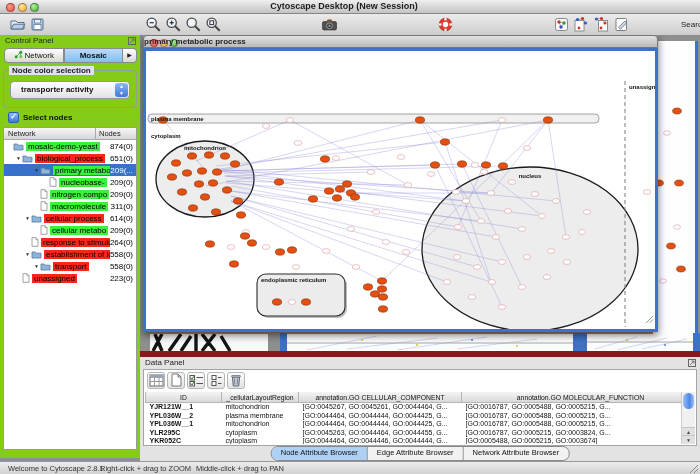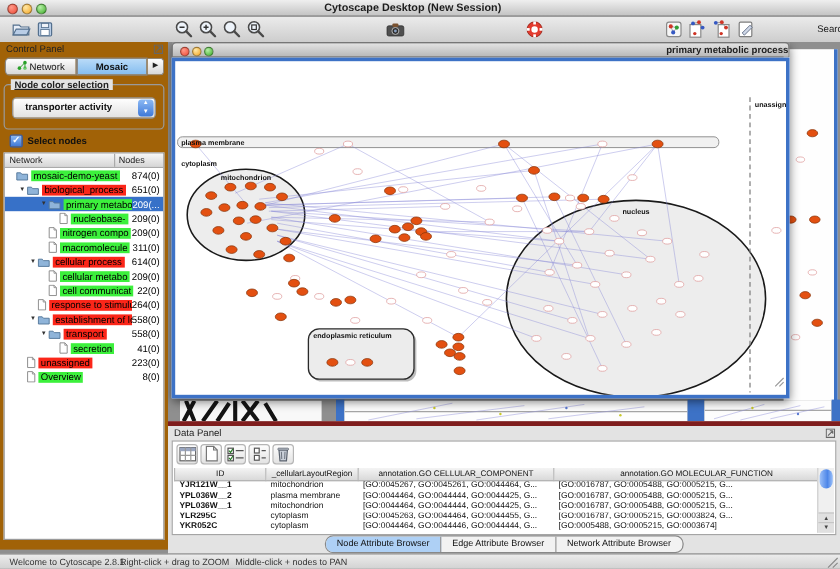--- a/index.html
+++ b/index.html
@@ -23,35 +23,35 @@
   .tb-btn svg{display:block;}
   .tb-sep{width:1px;height:13px;background:#a5a5a5;margin-left:8px;}
   .search-wrap{display:flex;align-items:center;margin-left:9px;}
   .search-label{font-size:8px;color:#222;margin-right:3px;}
   .search-input{width:62px;height:10px;border:1px solid #979797;border-radius:6px;
     font-size:7px;padding:0 4px;background:#fff;}
   .search-dd{width:13px;height:12px;margin-left:1px;border:1px solid #979797;border-radius:3px;
     background:linear-gradient(#fdfdfd,#d8d8d8);font-size:5px;line-height:11px;text-align:center;color:#333;padding:0;}
   
   .control-panel{position:absolute;top:35px;left:0;width:140px;bottom:16px;
-    background:#a16207;border-right:5px solid #701a75;}
+    background:#84cc16;border-right:5px solid #701a75;}
   .panel-header{position:relative;height:11px;font-size:8px;color:#222;padding:1px 5px 0;}
   .float-icon{position:absolute;right:4px;top:2px;}
   .cp-tabs{position:absolute;top:13px;left:4px;right:3px;height:15px;display:flex;}
   .cp-tab{flex:1;display:flex;align-items:center;justify-content:center;gap:2px;
     border:1px solid #8a8a8a;background:linear-gradient(#fefefe,#d7d7d7);
     font-size:8px;color:#111;}
   .cp-tab:first-child{border-radius:4px 0 0 4px;}
   .cp-tab.selected{background:linear-gradient(#badbf8,#85bdef);font-weight:bold;}
   .cp-tab-arrow{width:13px;border:1px solid #8a8a8a;border-left:none;border-radius:0 4px 4px 0;
     background:linear-gradient(#fefefe,#d7d7d7);font-size:6px;line-height:13px;text-align:center;color:#222;}
   .groupbox{position:absolute;top:35px;left:3px;right:3px;height:36px;
     border:1px solid #9a9a9a;border-radius:4px;}
   .groupbox-legend{position:absolute;top:-5px;left:5px;background:#e3e3e3;padding:0 3px;
-    font-size:8px;font-weight:bold;color:#222;text-decoration:underline;}
+    font-size:8px;font-weight:bold;color:#222;}
   .dropdown{position:absolute;left:6px;right:6px;top:10px;height:16px;border:1px solid #979797;
     border-radius:4px;background:linear-gradient(#ffffff,#e2e2e2);
     font-size:8px;font-weight:bold;color:#111;line-height:15px;padding-left:10px;}
   .dd-stepper{position:absolute;right:1px;top:1px;bottom:1px;width:13px;border-radius:3px;
     background:linear-gradient(#8cb9f4,#3f79d8);color:#fff;text-align:center;}
   .dd-stepper div{font-size:5px;line-height:6.5px;}
   .checkbox-row{position:absolute;top:77px;left:8px;display:flex;align-items:center;gap:4px;
     font-size:8px;font-weight:bold;color:#111;}
   .checkbox{width:9px;height:9px;border:1px solid #2a5bb8;border-radius:2px;
     background:linear-gradient(#8cb9f4,#3f79d8);color:#fff;font-size:8px;line-height:8px;text-align:center;}
@@ -76,28 +76,28 @@
     border-right:3px solid var(--frame-blue);}
   .ov-window{position:absolute;left:10px;bottom:0;width:118px;height:17px;background:#f8f8f8;overflow:hidden;}
   .vblue{position:absolute;bottom:0;height:18px;background:var(--frame-blue);}
   .bg-win{position:absolute;bottom:0;height:17px;background:#fdfdfd;overflow:hidden;}
   .net-window{position:absolute;left:3px;top:0;width:515px;height:297px;
     box-shadow:0 3px 8px rgba(0,0,0,.55);}
   .nw-titlebar{position:relative;height:13px;background:linear-gradient(#e3e3e3,#b9b9b9);
     border:1px solid #767676;border-radius:4px 4px 0 0;box-sizing:border-box;}
   .nw-titlebar .tl{top:3px;width:6px;height:6px;}
   .nw-titlebar .tl.red{left:6px;} .nw-titlebar .tl.yel{left:16px;} .nw-titlebar .tl.grn{left:26px;}
-  .nw-title{position:absolute;left:0;right:0;text-align:right;font-size:8px;font-weight:bold;
+  .nw-title{position:absolute;left:0;right:0;text-align:left;font-size:8px;font-weight:bold;
     color:#222;line-height:12px;}
   .nw-content{position:absolute;top:13px;left:0;right:0;bottom:0;background:#fff;
     border:3px solid var(--frame-blue);box-sizing:border-box;}
   .resize-grip{position:absolute;right:1px;bottom:1px;}
   
   .data-panel{position:absolute;left:140px;right:0;top:351px;bottom:12px;background:#e3e3e3;
-    border-top:4px solid #7f1d1d;}
+    border-top:6px solid #7f1d1d;}
   .dp-body{position:absolute;top:12px;left:3px;right:3px;bottom:16px;background:#fff;
     border:1px solid #a5a5a5;}
   .dp-toolbar{display:flex;align-items:center;height:20px;padding-left:3px;gap:2px;}
   .dp-btn{width:18px;height:17px;border:1px solid #b5b5b5;border-radius:3px;
     background:linear-gradient(#fdfdfd,#e3e3e3);padding:0;}
   .dp-btn svg{display:block;margin:auto;}
   .dp-table{position:absolute;top:22px;left:1px;right:15px;bottom:1px;overflow:hidden;
     font-size:7px;color:#111;}
   .dp-table table{border-collapse:collapse;table-layout:fixed;width:100%;}
   .dp-table th{height:10px;font-weight:normal;font-size:6.8px;
@@ -358,93 +358,60 @@
             <span class="ticon">
               <svg width="8" height="10" viewBox="0 0 8 10">
                 <path d="M1,0.7 h4 l2,2 v6.6 h-6 z" fill="#fff" stroke="#8a8a8a" stroke-width="0.8"></path>
                 <path d="M5,0.7 v2 h2" fill="none" stroke="#8a8a8a" stroke-width="0.7"></path>
               </svg>
             </span>
             <span class="tlabel green">cellular metabo</span>
             <span class="tcount">209(0)</span>
           </div>
           <div class="trow">
-            <span class="twisty" style="margin-left: 29px;"></span>
+            <span class="twisty" style="margin-left: 20px;"></span>
             <span class="ticon">
               <svg width="8" height="10" viewBox="0 0 8 10">
                 <path d="M1,0.7 h4 l2,2 v6.6 h-6 z" fill="#fff" stroke="#8a8a8a" stroke-width="0.8"></path>
                 <path d="M5,0.7 v2 h2" fill="none" stroke="#8a8a8a" stroke-width="0.7"></path>
               </svg>
             </span>
-            <span class="tlabel green">cell communicat</span>
-            <span class="tcount">22(0)</span>
-          </div>
-          <div class="trow">
-            <span class="twisty" style="margin-left: 20px;"></span>
+            <span class="tlabel red">response to stimulu</span>
+            <span class="tcount">264(0)</span>
+          </div>
+          <div class="trow">
+            <span class="twisty" style="margin-left: 20px;">▼</span>
+            <span class="ticon">
+              <svg width="11" height="9" viewBox="0 0 11 9">
+                <path d="M1,2 h3.2 l1,1.2 H10 V8 H1 z" fill="#8fb4d9" stroke="#56799c" stroke-width="0.8"></path>
+              </svg>
+            </span>
+            <span class="tlabel red">establishment of lo</span>
+            <span class="tcount">558(0)</span>
+          </div>
+          <div class="trow">
+            <span class="twisty" style="margin-left: 29px;">▼</span>
+            <span class="ticon">
+              <svg width="11" height="9" viewBox="0 0 11 9">
+                <path d="M1,2 h3.2 l1,1.2 H10 V8 H1 z" fill="#8fb4d9" stroke="#56799c" stroke-width="0.8"></path>
+              </svg>
+            </span>
+            <span class="tlabel red">transport</span>
+            <span class="tcount">558(0)</span>
+          </div>
+          <div class="trow">
+            <span class="twisty" style="margin-left: 11px;"></span>
             <span class="ticon">
               <svg width="8" height="10" viewBox="0 0 8 10">
                 <path d="M1,0.7 h4 l2,2 v6.6 h-6 z" fill="#fff" stroke="#8a8a8a" stroke-width="0.8"></path>
                 <path d="M5,0.7 v2 h2" fill="none" stroke="#8a8a8a" stroke-width="0.7"></path>
               </svg>
             </span>
-            <span class="tlabel red">response to stimulu</span>
-            <span class="tcount">264(0)</span>
-          </div>
-          <div class="trow">
-            <span class="twisty" style="margin-left: 20px;">▼</span>
-            <span class="ticon">
-              <svg width="11" height="9" viewBox="0 0 11 9">
-                <path d="M1,2 h3.2 l1,1.2 H10 V8 H1 z" fill="#8fb4d9" stroke="#56799c" stroke-width="0.8"></path>
-              </svg>
-            </span>
-            <span class="tlabel red">establishment of lo</span>
-            <span class="tcount">558(0)</span>
-          </div>
-          <div class="trow">
-            <span class="twisty" style="margin-left: 29px;">▼</span>
-            <span class="ticon">
-              <svg width="11" height="9" viewBox="0 0 11 9">
-                <path d="M1,2 h3.2 l1,1.2 H10 V8 H1 z" fill="#8fb4d9" stroke="#56799c" stroke-width="0.8"></path>
-              </svg>
-            </span>
-            <span class="tlabel red">transport</span>
-            <span class="tcount">558(0)</span>
-          </div>
-          <div class="trow">
-            <span class="twisty" style="margin-left: 38px;"></span>
-            <span class="ticon">
-              <svg width="8" height="10" viewBox="0 0 8 10">
-                <path d="M1,0.7 h4 l2,2 v6.6 h-6 z" fill="#fff" stroke="#8a8a8a" stroke-width="0.8"></path>
-                <path d="M5,0.7 v2 h2" fill="none" stroke="#8a8a8a" stroke-width="0.7"></path>
-              </svg>
-            </span>
-            <span class="tlabel green">secretion</span>
-            <span class="tcount">41(0)</span>
-          </div>
-          <div class="trow">
-            <span class="twisty" style="margin-left: 11px;"></span>
-            <span class="ticon">
-              <svg width="8" height="10" viewBox="0 0 8 10">
-                <path d="M1,0.7 h4 l2,2 v6.6 h-6 z" fill="#fff" stroke="#8a8a8a" stroke-width="0.8"></path>
-                <path d="M5,0.7 v2 h2" fill="none" stroke="#8a8a8a" stroke-width="0.7"></path>
-              </svg>
-            </span>
             <span class="tlabel red">unassigned</span>
             <span class="tcount">223(0)</span>
-          </div>
-          <div class="trow">
-            <span class="twisty" style="margin-left: 11px;"></span>
-            <span class="ticon">
-              <svg width="8" height="10" viewBox="0 0 8 10">
-                <path d="M1,0.7 h4 l2,2 v6.6 h-6 z" fill="#fff" stroke="#8a8a8a" stroke-width="0.8"></path>
-                <path d="M5,0.7 v2 h2" fill="none" stroke="#8a8a8a" stroke-width="0.7"></path>
-              </svg>
-            </span>
-            <span class="tlabel green">Overview</span>
-            <span class="tcount">8(0)</span>
           </div>
         </div>
     </div>
   </div>
 
   <div class="mdi">
     <div class="bg-window-right">
       <svg id="bgright-svg" width="38" height="290">
           <ellipse cx="14" cy="92" rx="3.5" ry="2.2" fill="#fff" stroke="#dd9898" stroke-width="0.6"></ellipse>
           <ellipse cx="24" cy="186" rx="3.5" ry="2.2" fill="#fff" stroke="#dd9898" stroke-width="0.6"></ellipse>
@@ -752,20 +719,20 @@
     <div class="dp-tabs" id="dp-tabs">
         <div class="dp-tab selected">Node Attribute Browser</div>
         <div class="dp-tab">Edge Attribute Browser</div>
         <div class="dp-tab">Network Attribute Browser</div>
       </div>
   </div>
 
   <div class="statusbar">
     <span class="sb1">Welcome to Cytoscape 2.8.1</span>
     <span class="sb2">Right-click + drag to ZOOM</span>
-    <span class="sb3">Middle-click + nodes to PAN</span>
+    <span class="sb3">Middle-click + drag to PAN</span>
     <span class="sb-grip">
       <svg width="10" height="10">
           <path d="M9,1 L1,9 M9,5 L5,9" stroke="#8a8a8a" stroke-width="1"></path>
         </svg>
     </span>
   </div>
 </div>
 
 </body></html>

